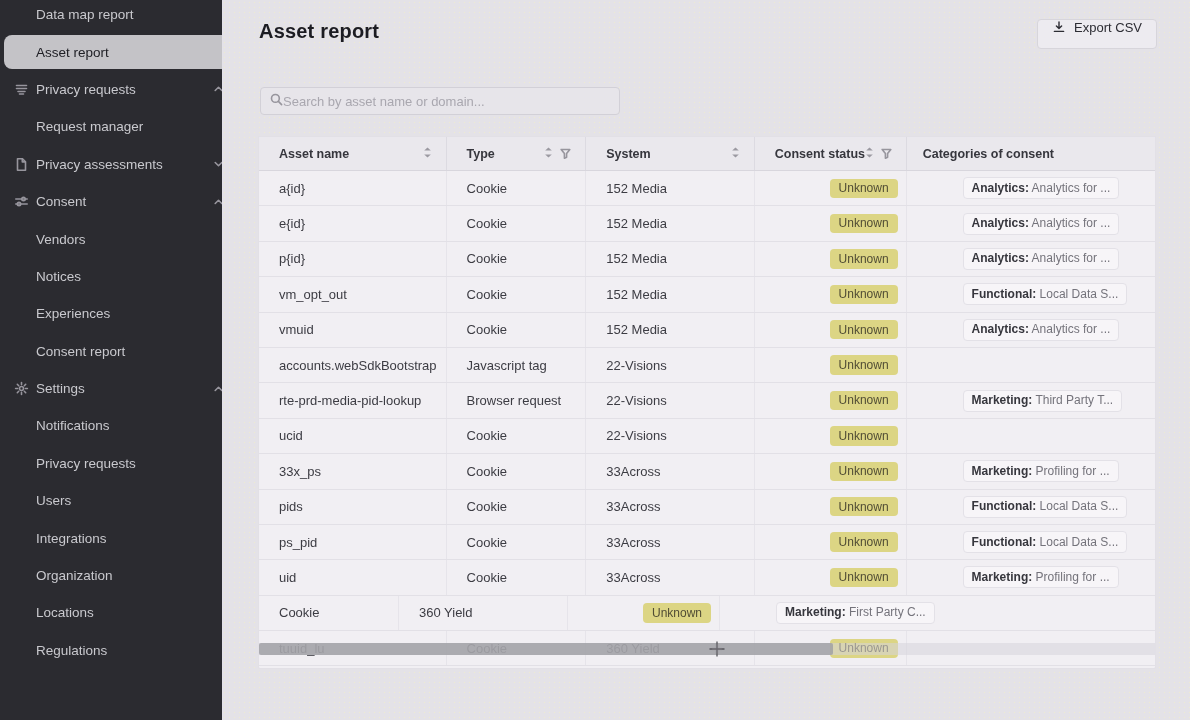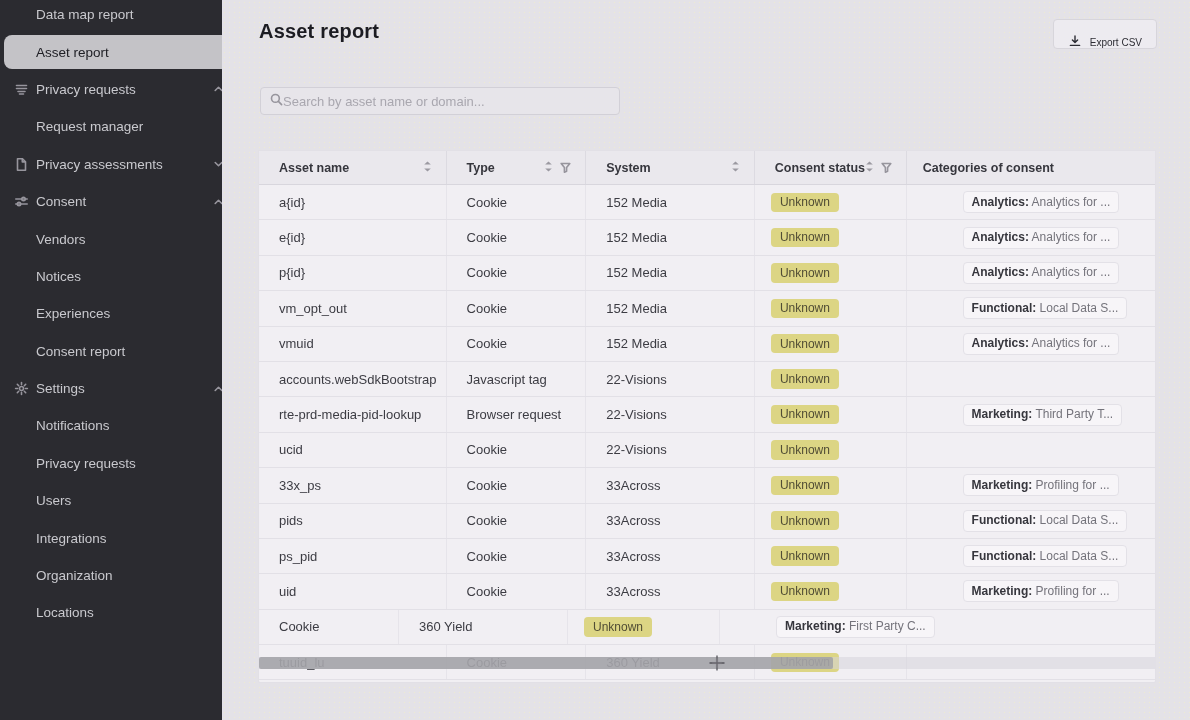--- a/index.html
+++ b/index.html
@@ -25,49 +25,49 @@
   .side-item > * { position:relative; }
 
   
   .main { position:absolute; left:222px; top:0; width:968px; height:720px;
     background-color:#e4e2e7;
     background-image:radial-gradient(#efeccf 0.8px, transparent 0.9px);
     background-size:5px 5px; }
   .page-title { position:absolute; left:37px; top:20px; font-size:20px;
     font-weight:700; color:#1c1c22; letter-spacing:.2px; }
   .export-btn { position:absolute; right:33px; top:19px; height:30px;
-    display:flex; align-items:flex-end; gap:8px; padding:0 14px;
+    display:flex; align-items:flex-start; gap:8px; padding:0 14px;
     background:#edebf0; border:1px solid #d7d5db; border-radius:4px;
-    font-size:10px; color:#2c2c33; cursor:pointer; }
+    font-size:13px; color:#2c2c33; cursor:pointer; }
   .export-btn svg { display:block; }
   .search-box { position:absolute; left:38px; top:87px; width:360px; height:28px;
     background:#e7e5ea; border:1px solid #d2d0d7; border-radius:4px;
     display:flex; align-items:center; padding:0 9px; }
   .search-box svg { flex:none; }
   .search-box input { flex:1; border:none; outline:none; background:transparent;
     font-size:13px; color:#3a3a41; font-family:inherit; }
   .search-box input::placeholder { color:#a9a7af; }
 
   
-  .table { position:absolute; left:36px; top:150px; width:898px; height:533px;
+  .table { position:absolute; left:36px; top:136px; width:898px; height:533px;
     background:#f1eff3; overflow:hidden; border:1px solid #e2e0e6; border-radius:2px; }
   .thead { display:flex; height:34px; background:#eae8ed; border-bottom:1px solid #d8d6dd; }
   .th { display:flex; align-items:center; justify-content:space-between;
     padding:0 14px 0 20px; border-right:1px solid #dcdae1; cursor:pointer; }
   .th:last-child { border-right:none; }
   .th .th-label { font-size:12.5px; font-weight:700; color:#36363d; white-space:nowrap; }
   .th .th-ics { display:flex; align-items:center; gap:7px; }
   .tr { display:flex; height:35.4px; border-bottom:1px solid #e2e0e6; cursor:pointer; }
   .td { display:flex; align-items:center; padding:0 8px 0 20px;
     border-right:1px solid #e6e4ea; font-size:13px; color:#3c3c43;
     white-space:nowrap; overflow:hidden; }
   .td:last-child { border-right:none; }
   .c0{width:188px;} .c1{width:140px;} .c2{width:169px;} .c3{width:152px;}
   .c4{width:249px; padding-left:16px; gap:12px;}
-  .td.c3{padding-left:16px;}
+  .td.c3{padding-left:16px;justify-content:flex-end;}
   .badge { background:#dcd584; color:#514d35; font-size:12px; padding:2.5px 9px;
     border-radius:4px; line-height:1.2; }
   .chip { flex:none; background:#f7f5f8; border:1px solid #e3e1e7; border-radius:4px;
     padding:2.5px 8px; font-size:12px; color:#74737b; line-height:1.25;margin-left:40px; }
   .chip b { color:#36363d; font-weight:700; }
 
   
   .hscroll { position:absolute; left:0; top:506px; width:898px; height:12px; }
   .hscroll .track { position:absolute; inset:0; background:rgba(214,212,218,.55); }
   .hscroll .thumb { position:absolute; left:0; top:0; height:12px; width:574px;
@@ -171,20 +171,23 @@
           <span class="lbl">Users</span>
         </div>
         <div class="side-item child">
           <span class="lbl">Integrations</span>
         </div>
         <div class="side-item child">
           <span class="lbl">Organization</span>
         </div>
         <div class="side-item child">
           <span class="lbl">Locations</span>
+        </div>
+        <div class="side-item child">
+          <span class="lbl">Regulations</span>
         </div>
       </div>
   </nav>
 
   <main class="main">
     <h1 class="page-title">Asset report</h1>
 
     <button class="export-btn">
       <span>
           <svg width="14" height="14" viewBox="0 0 14 14">

